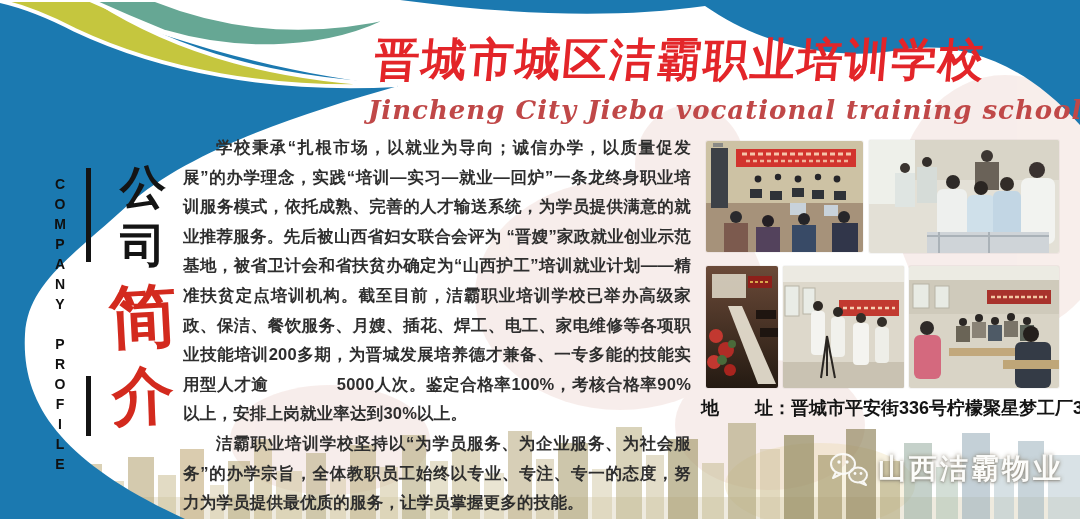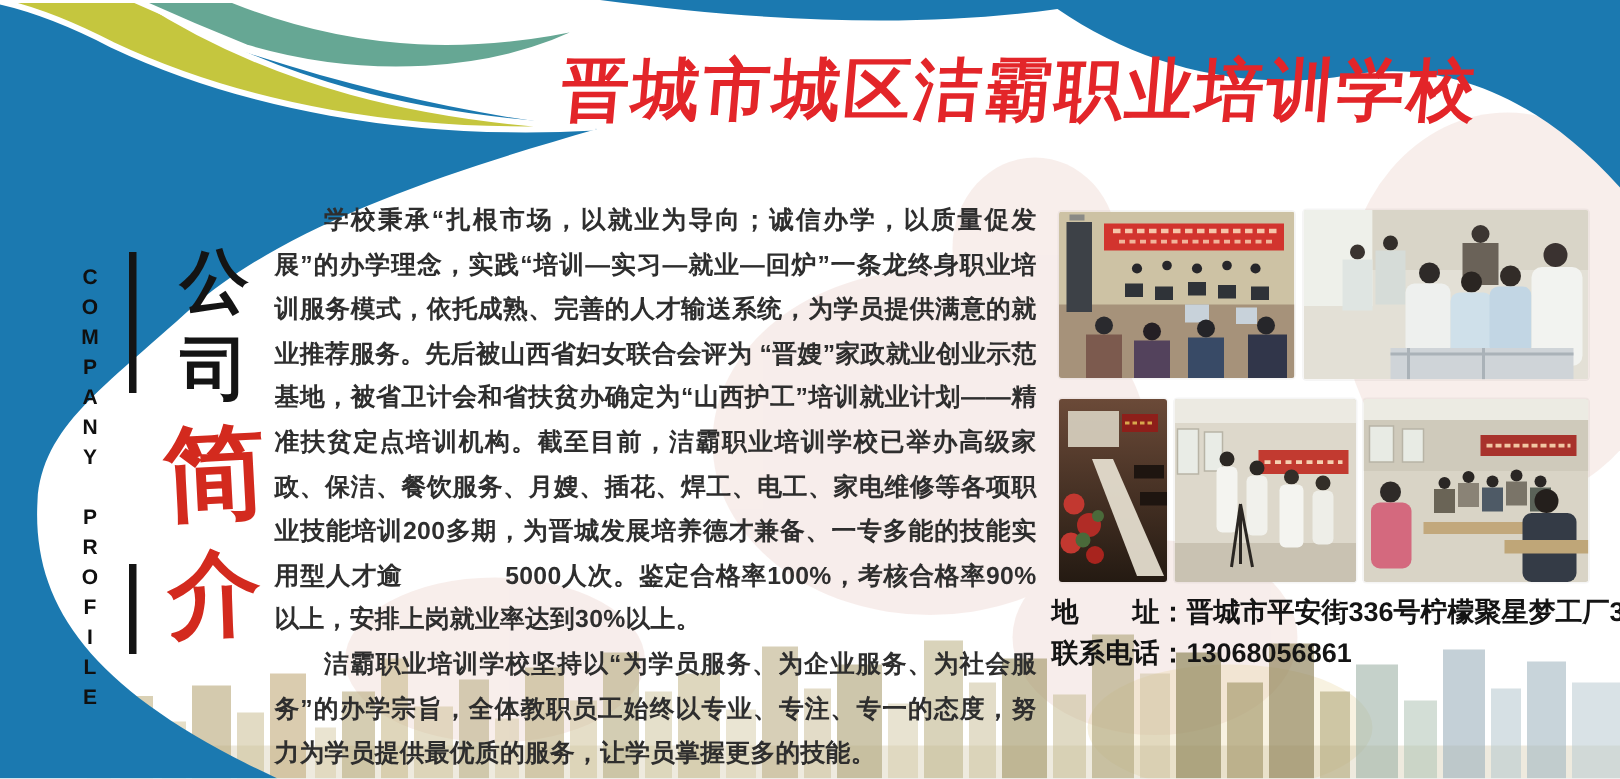--- a/index.html
+++ b/index.html
@@ -130,20 +130,21 @@
 
     <path d="M0,0 L95,0 C180,55 280,80 397,85 C270,92 160,70 75,30 C48,16 22,6 0,1 Z" fill="#c5c63e" stroke="#ffffff" stroke-width="4"></path>
 
     <path d="M90,0 L155,0 C240,34 320,34 396,16 C330,52 240,54 165,32 C140,22 112,10 90,0 Z" fill="#66a794" stroke="#ffffff" stroke-width="4"></path>
 
     <path d="M400,0 C520,16 620,18 705,6 C760,44 830,62 900,50 C955,40 1020,58 1080,125 L1080,0 Z" fill="#1b79b0"></path>
   </svg>
 
   <div class="title-block">
     <div class="title-cn">晋城市城区洁霸职业培训学校</div>
+    <div class="title-en">Jincheng City Jieba vocational training school</div>
   </div>
 
   <div class="v-bar v-bar-top"></div>
   <div class="v-bar v-bar-bottom"></div>
   <div class="company-profile-en">COMPANY PROFILE</div>
   <div class="hanzi-col">
     <span class="hz hz-black">公</span>
     <span class="hz hz-black">司</span>
     <span class="hz hz-red-1">简</span>
     <span class="hz hz-red-2">介</span>
@@ -286,19 +287,33 @@
       <circle cx="122" cy="68" r="8" fill="#241f1c"></circle>
         <rect x="106" y="76" width="36" height="46" rx="6" fill="#343b46"></rect>
       <rect x="94" y="94" width="56" height="9" fill="#bfa678"></rect>
     </svg>
   </div>
 
   <div class="contact">
     <div class="row">
       <span>地　　址：</span><span>晋城市平安街336号柠檬聚星梦工厂3楼</span>
     </div>
-    <div class="row">
-      <span>联系电话：</span><span>13068056861</span>
-    </div>
-  </div>
-
+  </div>
+
+  <div class="watermark">
+    <svg width="42" height="36" viewBox="0 0 42 36">
+      <g fill="none" stroke="#fcfcfa" stroke-width="2" stroke-linejoin="round" opacity="0.95">
+        <ellipse cx="15" cy="13" rx="12" ry="10" fill="rgba(255,255,255,0.12)"></ellipse>
+        <path d="M8,21 L5,27 L13,23" fill="rgba(255,255,255,0.12)"></path>
+        <ellipse cx="30" cy="24" rx="9" ry="7.5" fill="rgba(255,255,255,0.12)"></ellipse>
+        <path d="M35,30 L38,34 L31,31" fill="rgba(255,255,255,0.12)"></path>
+      </g>
+      <g fill="#fcfcfa">
+        <circle cx="11" cy="11" r="1.7"></circle>
+          <circle cx="19" cy="11" r="1.7"></circle>
+        <circle cx="27" cy="22.5" r="1.4"></circle>
+          <circle cx="33" cy="22.5" r="1.4"></circle>
+      </g>
+    </svg>
+    <span class="brand">山西洁霸物业</span>
+  </div>
 
 </div>
 
 </body></html>

